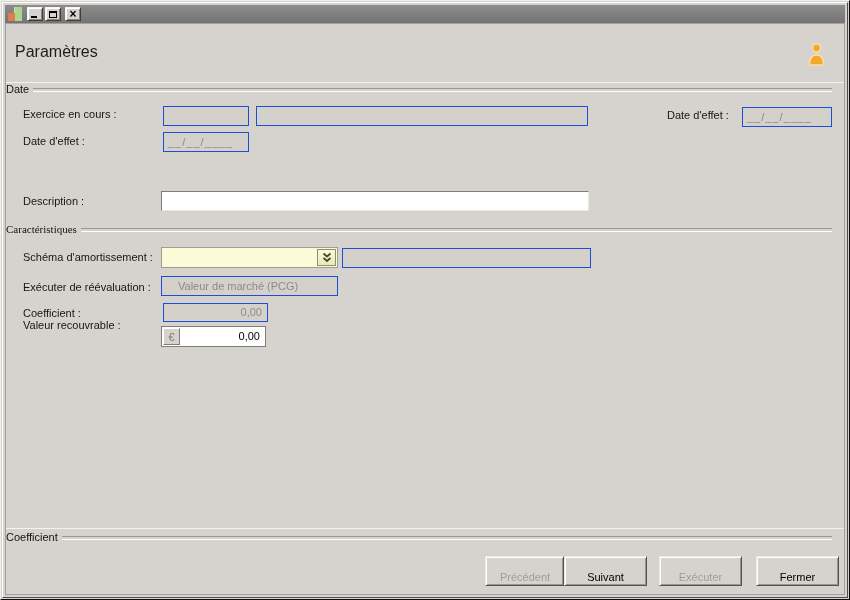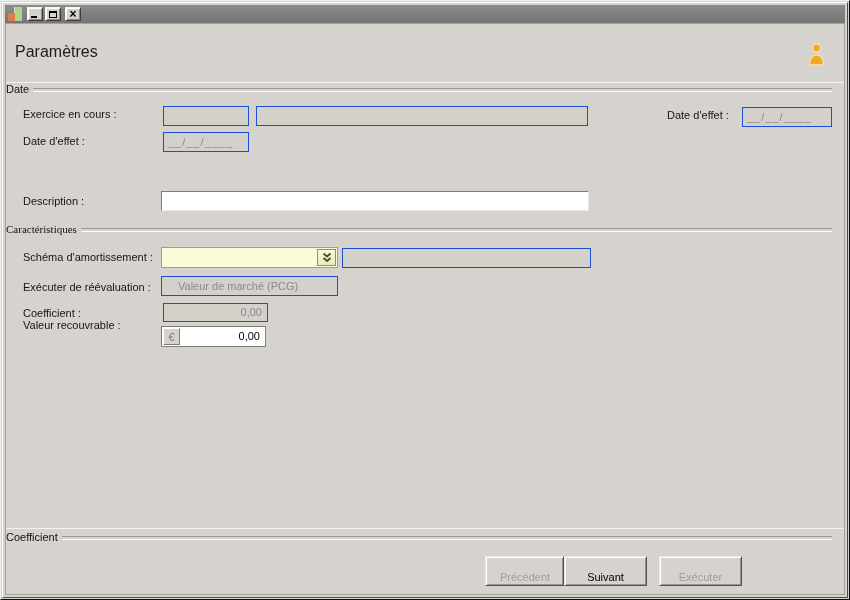--- a/index.html
+++ b/index.html
@@ -151,13 +151,14 @@
 
   <div class="footer-sep"></div>
   <div class="legend" style="top:530px;">
     <span>Coefficient</span>
     <span class="line"></span>
   </div>
 
   <button class="btn disabled" style="left:484px;top:555px;width:79px;">Précédent</button>
   <button class="btn disabled" style="left:658px;top:555px;width:83px;">Exécuter</button>
   <button class="btn" style="left:563px;top:555px;width:83px;">Suivant</button>
+  <button class="btn" style="left:755px;top:555px;width:83px;">Fermer</button>
 </div>
 
 </body></html>

